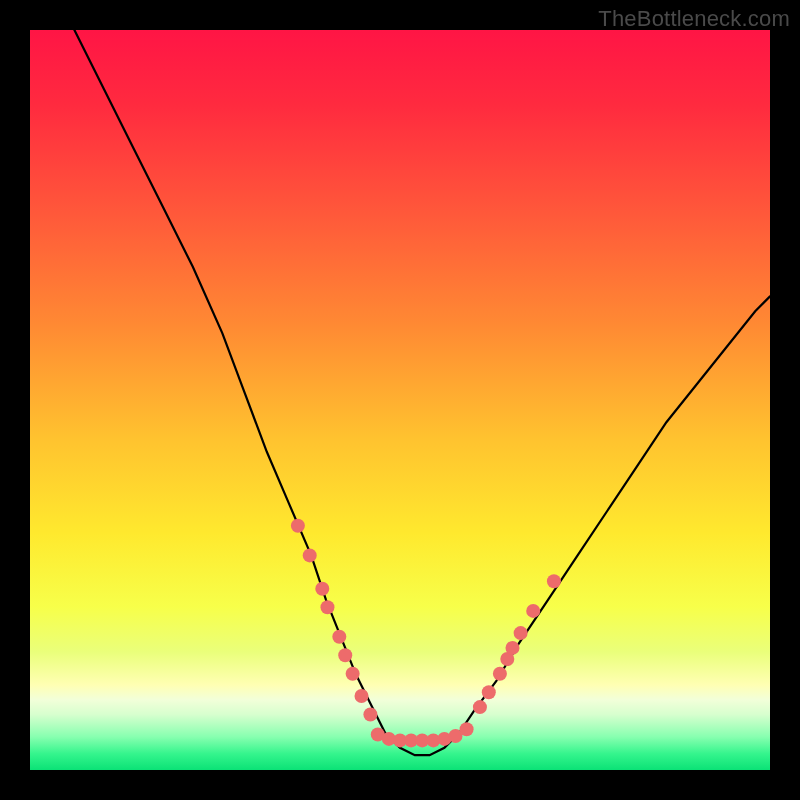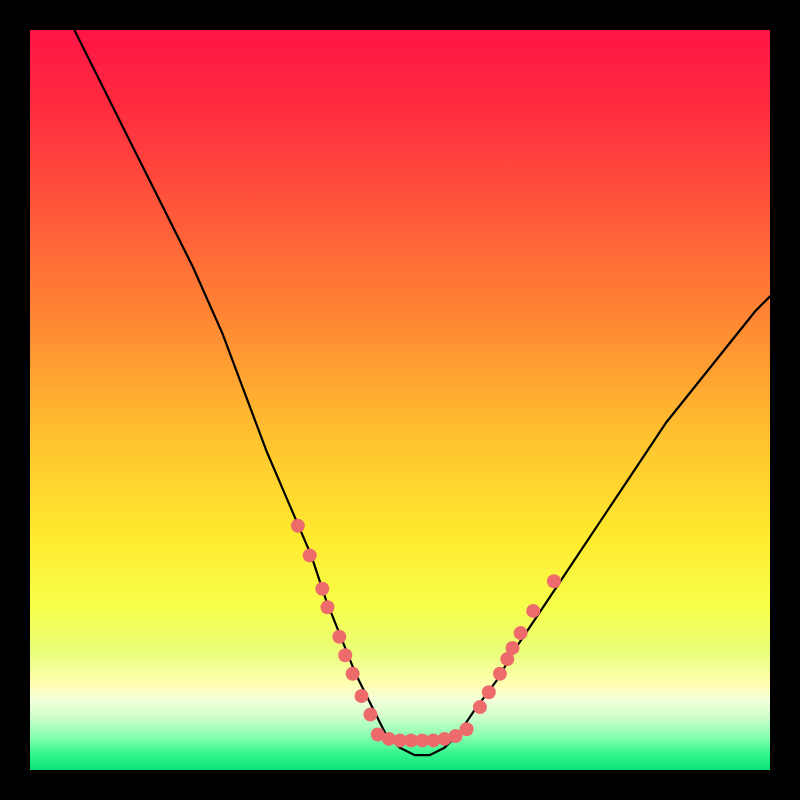--- a/index.html
+++ b/index.html
@@ -48,20 +48,21 @@
     left: 0;
     top: 0;
     width: 100%;
     height: 100%;
   }
 </style>
 </head>
 <body>
 
 <div class="frame">
+  <div class="watermark">TheBottleneck.com</div>
   <div class="plot">
     <svg class="gradient" viewBox="0 0 740 740" preserveAspectRatio="none">
       <defs>
         <linearGradient id="bg-grad" x1="0" y1="0" x2="0" y2="1">
             <stop offset="0%" stop-color="#ff1545"></stop>
             <stop offset="10%" stop-color="#ff2a3f"></stop>
             <stop offset="25%" stop-color="#ff593a"></stop>
             <stop offset="40%" stop-color="#ff8a33"></stop>
             <stop offset="55.00000000000001%" stop-color="#ffc22f"></stop>
             <stop offset="68%" stop-color="#ffe92e"></stop>

